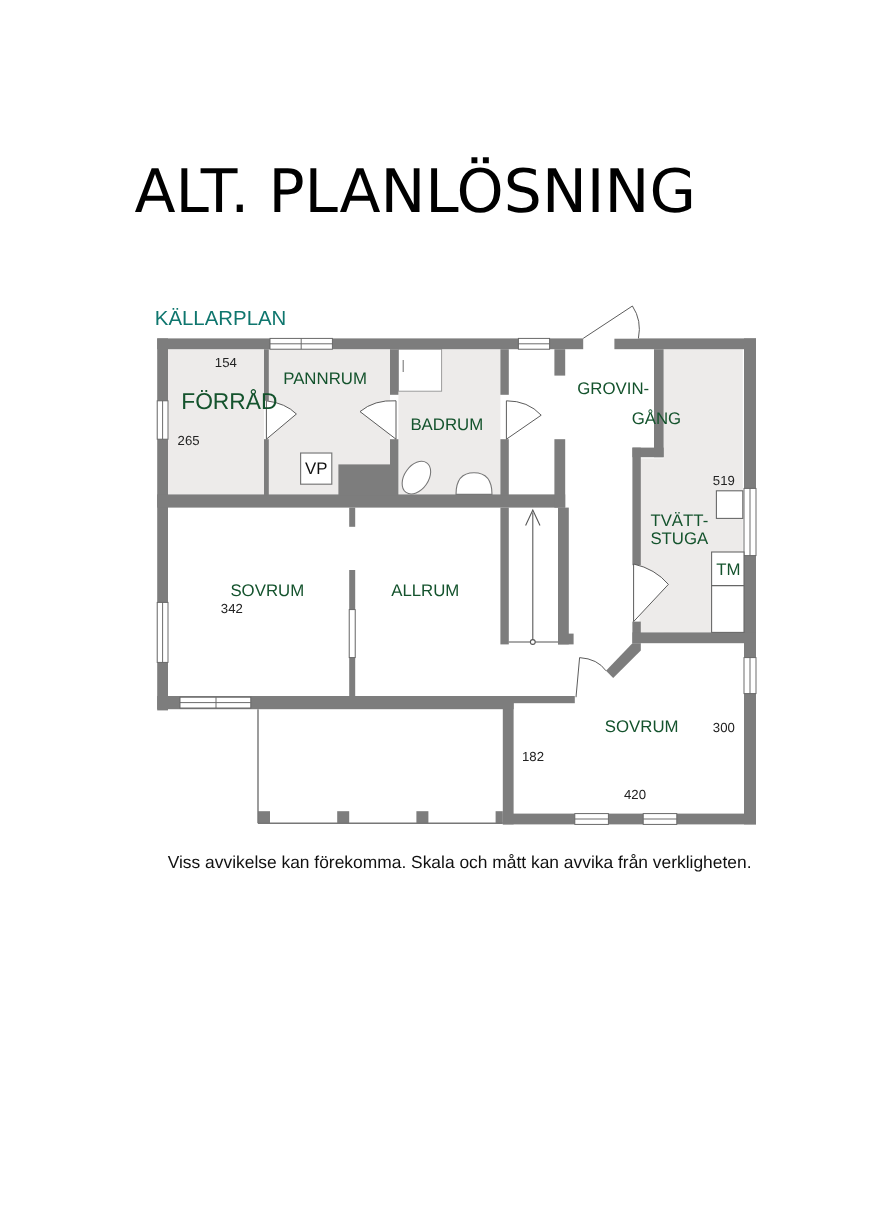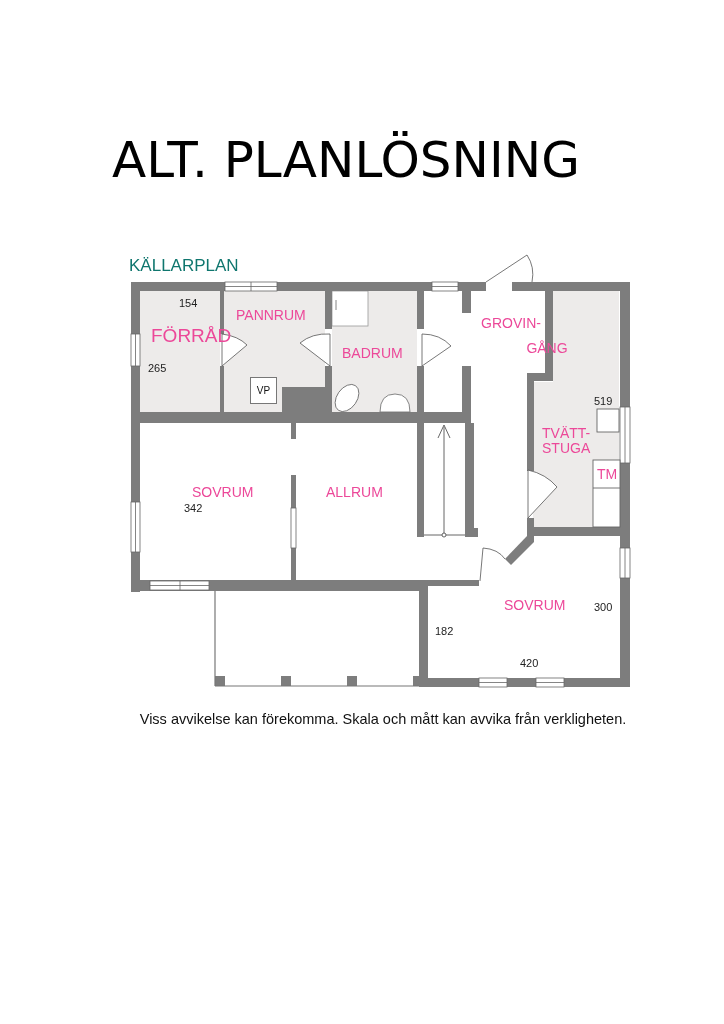--- a/index.html
+++ b/index.html
@@ -1,23 +1,23 @@
 <!DOCTYPE html>
 <html><head>
   <meta charset="utf-8">
   <style>
     html, body { margin: 0; padding: 0; background: #ffffff; }
     body { width: 724px; height: 1024px; position: relative; overflow: hidden; font-family: "Liberation Sans", sans-serif; color: #111; }
     .title { position: absolute; left: 0; width: 692px; top: 128px; text-align: center; font-family: "DejaVu Sans", sans-serif; font-size: 50px; font-weight: normal; letter-spacing: 0px; color: #000; line-height: 64px; }
     .plan-label { position: absolute; left: 129px; top: 256px; font-size: 17px; color: #0f766e; }
     .disclaimer { position: absolute; left: 0; width: 766px; top: 711px; text-align: center; font-size: 14.5px; color: #111; }
     svg.plan { position: absolute; left: 0; top: 0; }
-    .lbl { position: absolute; font-size: 14px; color: #ec4899; line-height: 15px; white-space: nowrap; }
+    .lbl { position: absolute; font-size: 14px; color: #14532d; line-height: 15px; white-space: nowrap; }
     .dim { position: absolute; font-size: 11px; color: #222; white-space: nowrap; }
-    .box-lbl { position: absolute; font-size: 10px; color: #111; background: #fff; border: 1px solid #777; text-align: center; box-sizing: border-box; }
+    .box-lbl { position: absolute; font-size: 14px; color: #111; background: #fff; border: 1px solid #777; text-align: center; box-sizing: border-box; }
   </style>
 </head>
 <body>
 
 <div class="title">ALT. PLANLÖSNING</div>
 <div class="plan-label">KÄLLARPLAN</div>
 
 <svg class="plan" width="724" height="1024" viewBox="0 0 724 1024">
 
   <g>

